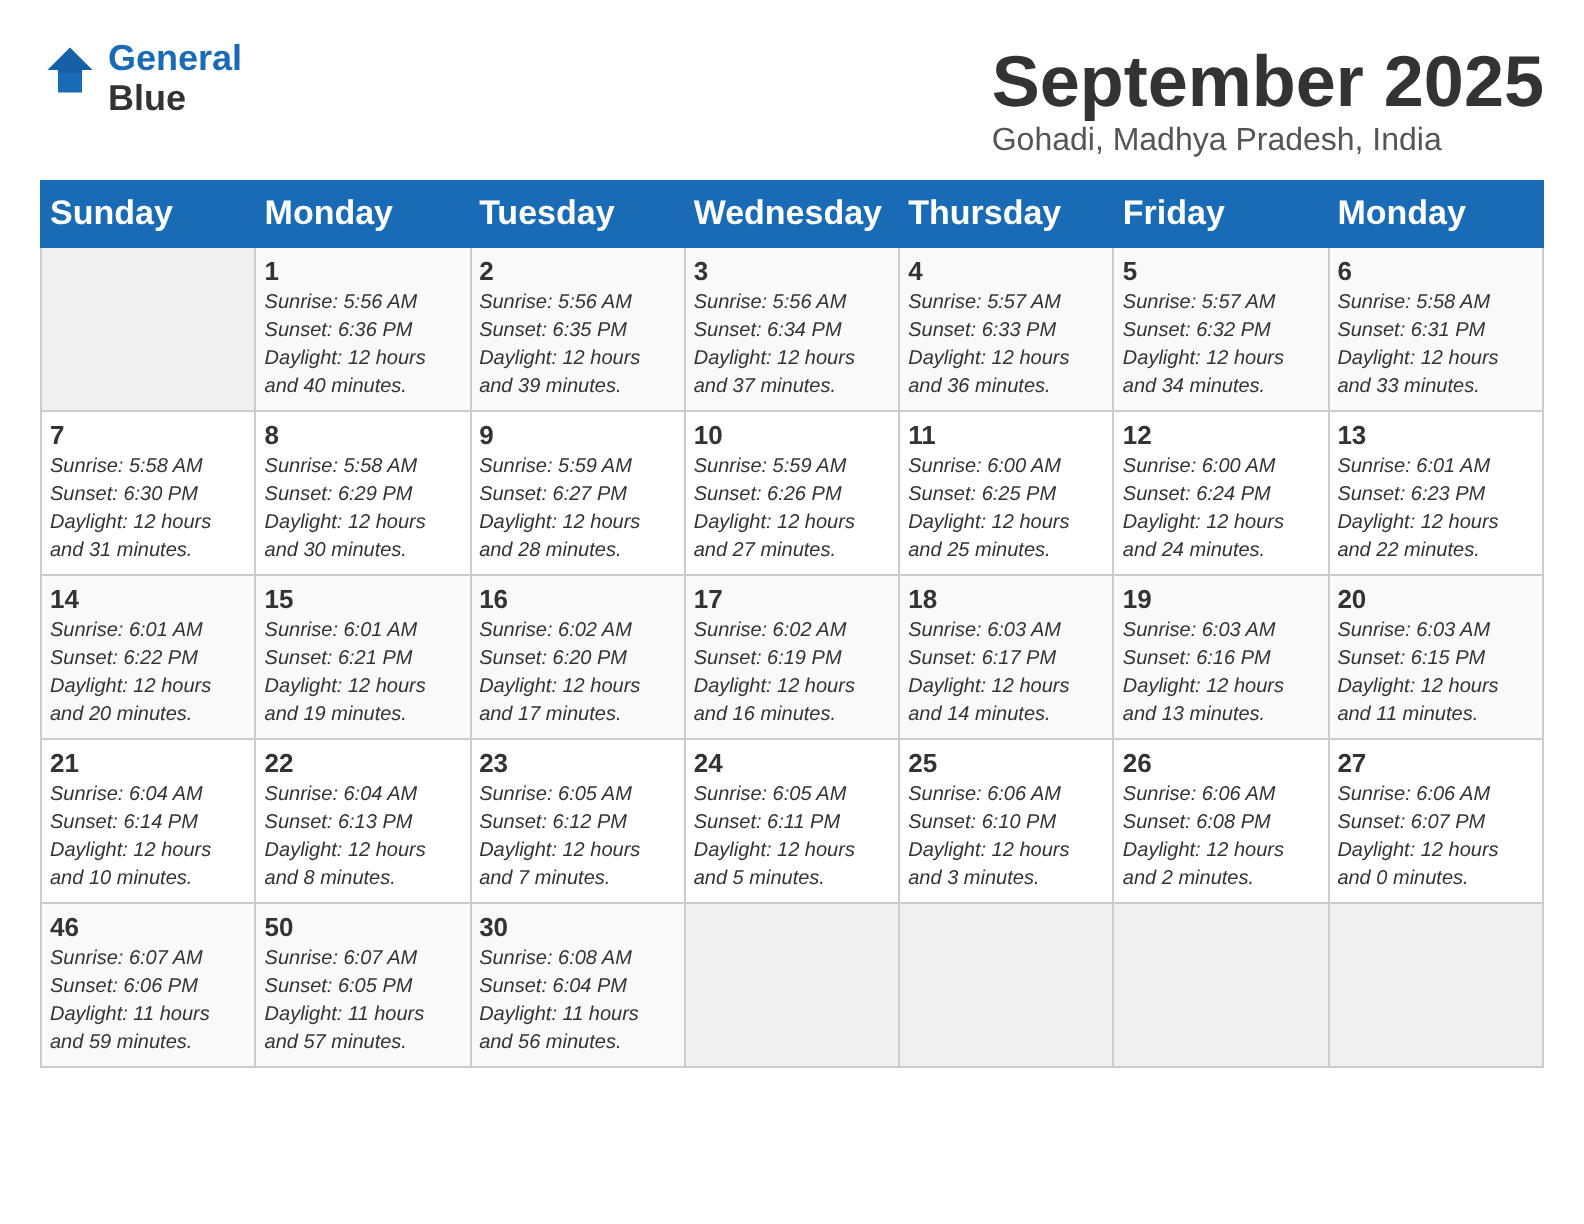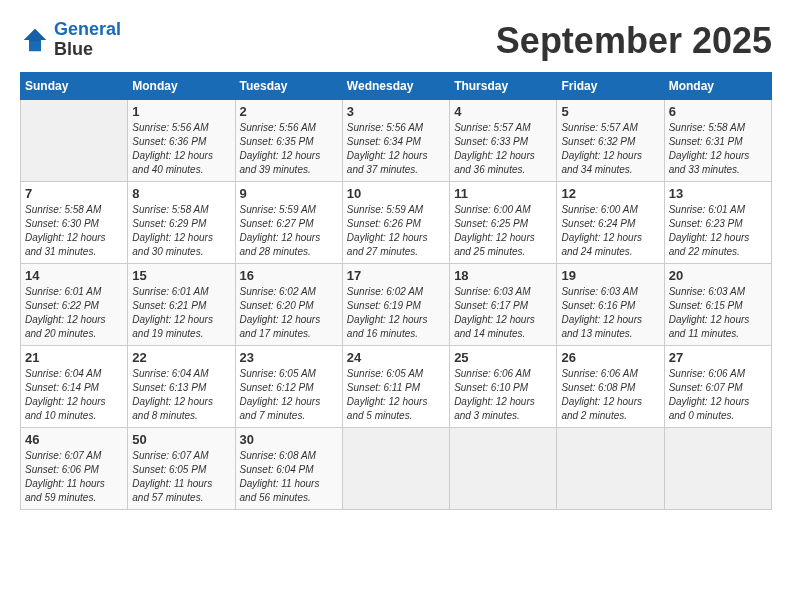--- a/index.html
+++ b/index.html
@@ -11,21 +11,20 @@
       padding: 20px;
     }
     .header-area {
       display: flex;
       justify-content: space-between;
       align-items: flex-start;
       margin-bottom: 10px;
     }
     .logo {
       display: flex;
-      align-items: center;
       gap: 4px;
     }
     .logo-text {
       font-size: 18px;
       font-weight: bold;
       color: #333;
       line-height: 1.1;
     }
     .logo-text span {
       color: #1a6bb5;
@@ -49,21 +48,21 @@
     table {
       width: 100%;
       border-collapse: collapse;
       font-size: 11px;
     }
     thead th {
       background-color: #1a6bb5;
       color: #fff;
       padding: 6px 4px;
       text-align: left;
-      font-size: 12px;
+      font-size: 17px;
       font-weight: bold;
       border: 1px solid #1a6bb5;
     }
     tbody td {
       border: 1px solid #ccc;
       vertical-align: top;
       padding: 4px;
       width: calc(100% / 7);
       min-height: 80px;
       background: #fff;
@@ -96,20 +95,21 @@
       <polygon points="20,5 35,20 28,20 28,35 12,35 12,20 5,20" fill="#1a6bb5"></polygon>
       <polygon points="20,5 35,20 28,20 28,22 12,22 12,20 5,20" fill="#0d4a8a" opacity="0.3"></polygon>
     </svg>
     <div class="logo-text">
       <div><span>General</span></div>
       <div>Blue</div>
     </div>
   </div>
   <div class="title-area">
     <div class="month-title">September 2025</div>
+    <div class="location-title">Gohadi, Madhya Pradesh, India</div>
   </div>
 </div>
 
 <table>
   <thead>
     <tr>
     <th>Sunday</th>
         <th>Monday</th>
         <th>Tuesday</th>
         <th>Wednesday</th>

